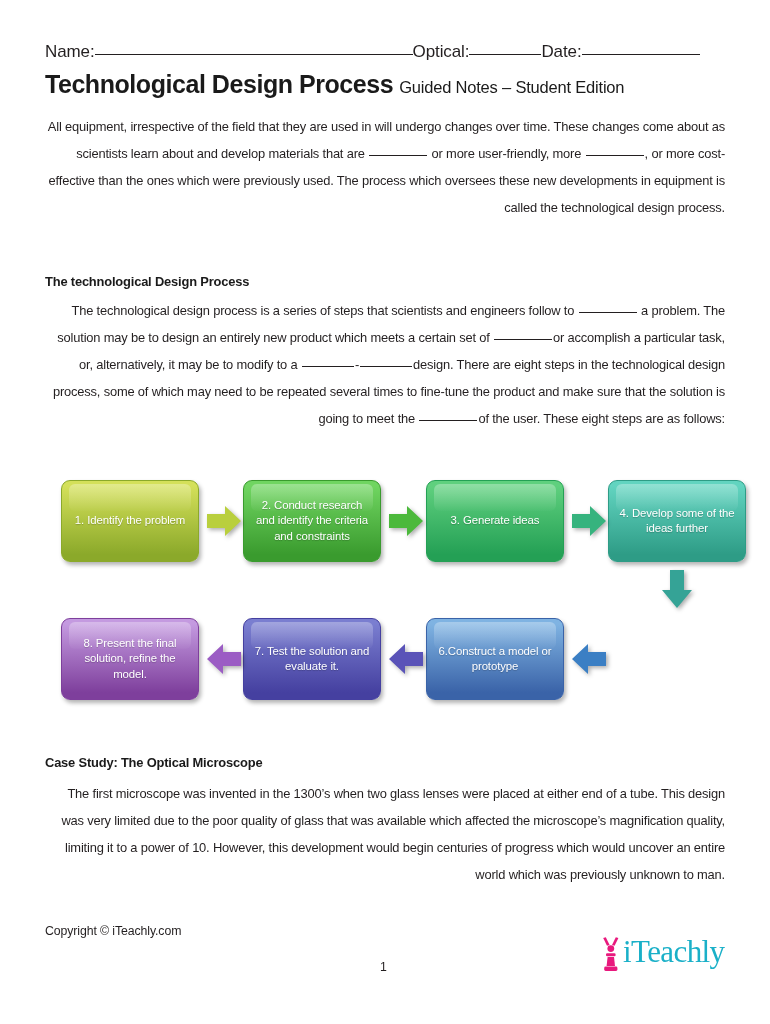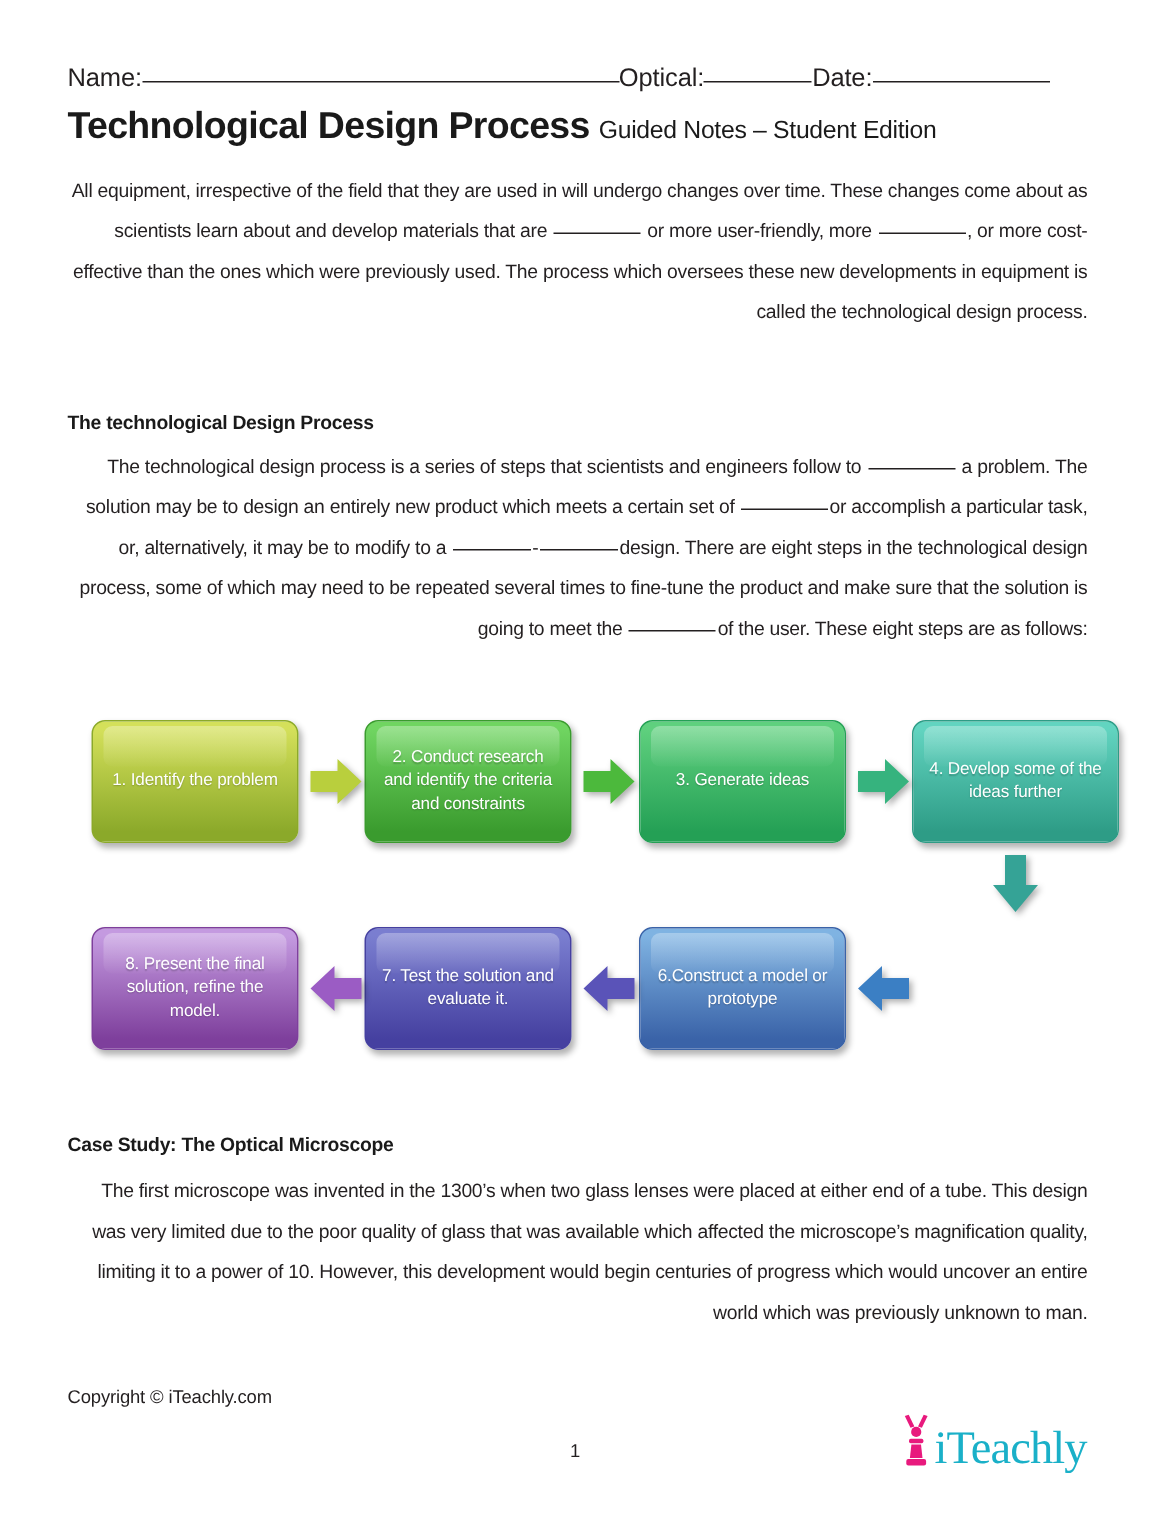--- a/index.html
+++ b/index.html
@@ -187,21 +187,21 @@
     font-size: 12.3px;
     color: #231f20;
   }
   .logo {
     position: absolute;
     left: 600px;
     top: 936px;
     width: 128px;
     height: 44px;
     display: flex;
-    align-items: flex-end;
+    align-items: flex-start;
   }
   .logo-mark {
     width: 22px;
     height: 38px;
     margin-right: 1px;
     flex: 0 0 auto;
   }
   .logo-text {
     font-family: "Liberation Serif", serif;
     font-size: 31px;

